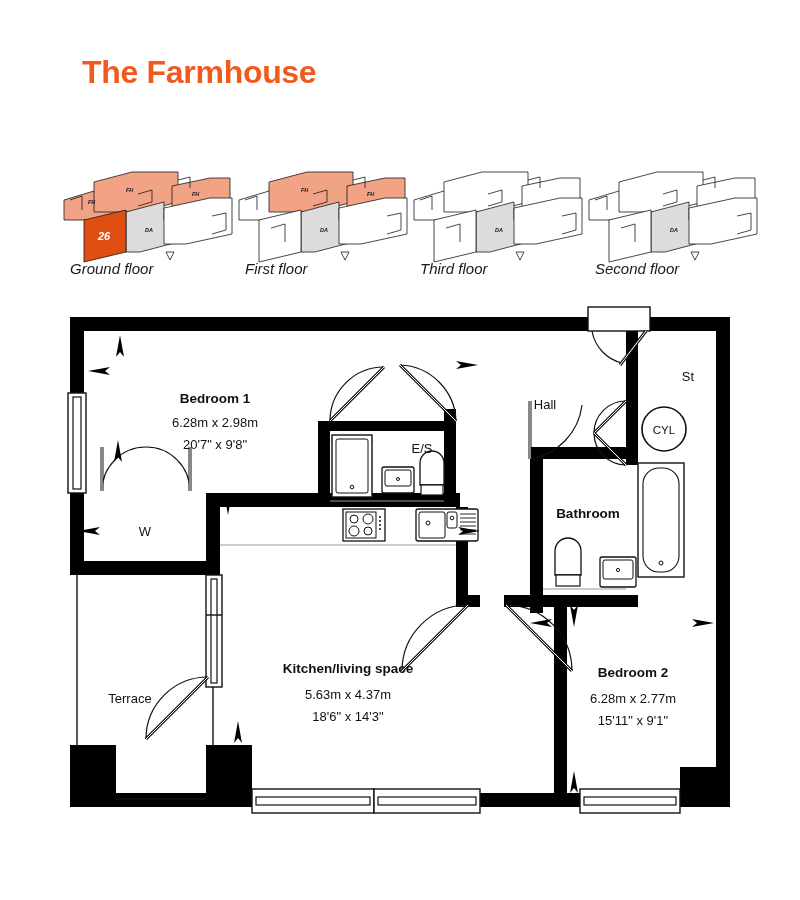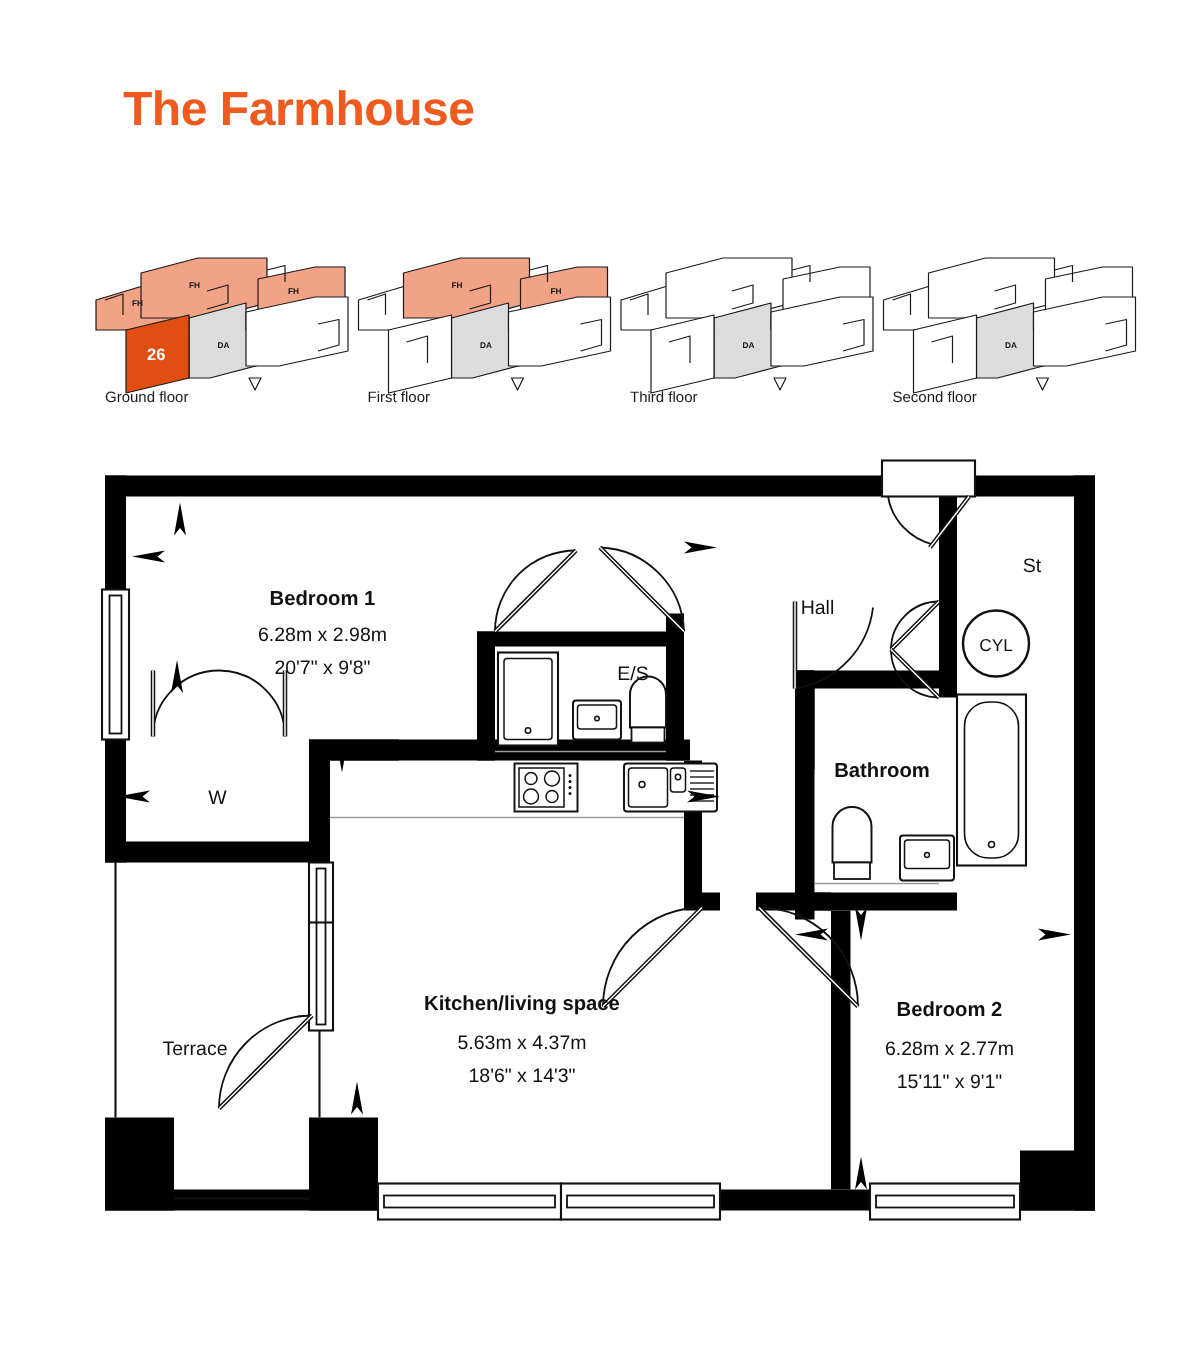--- a/index.html
+++ b/index.html
@@ -40,31 +40,32 @@
     left: 60px;
     top: 168px;
     width: 700px;
     height: 120px;
     display: flex;
     gap: 0px;
   }
   .floor-key-item {
     width: 175px;
     position: relative;
+    font-style: italic;
   }
   .floor-key-svg {
     position: absolute;
     left: 0;
     top: 0;
   }
   .floor-key-label {
     position: absolute;
     left: 10px;
     top: 92px;
-    font-size: 10px;
+    font-size: 15px;
     color: #1a1a1a;
     white-space: nowrap;
   }
 
   
   #plan-wrap {
     position: absolute;
     left: 60px;
     top: 305px;
     width: 680px;

